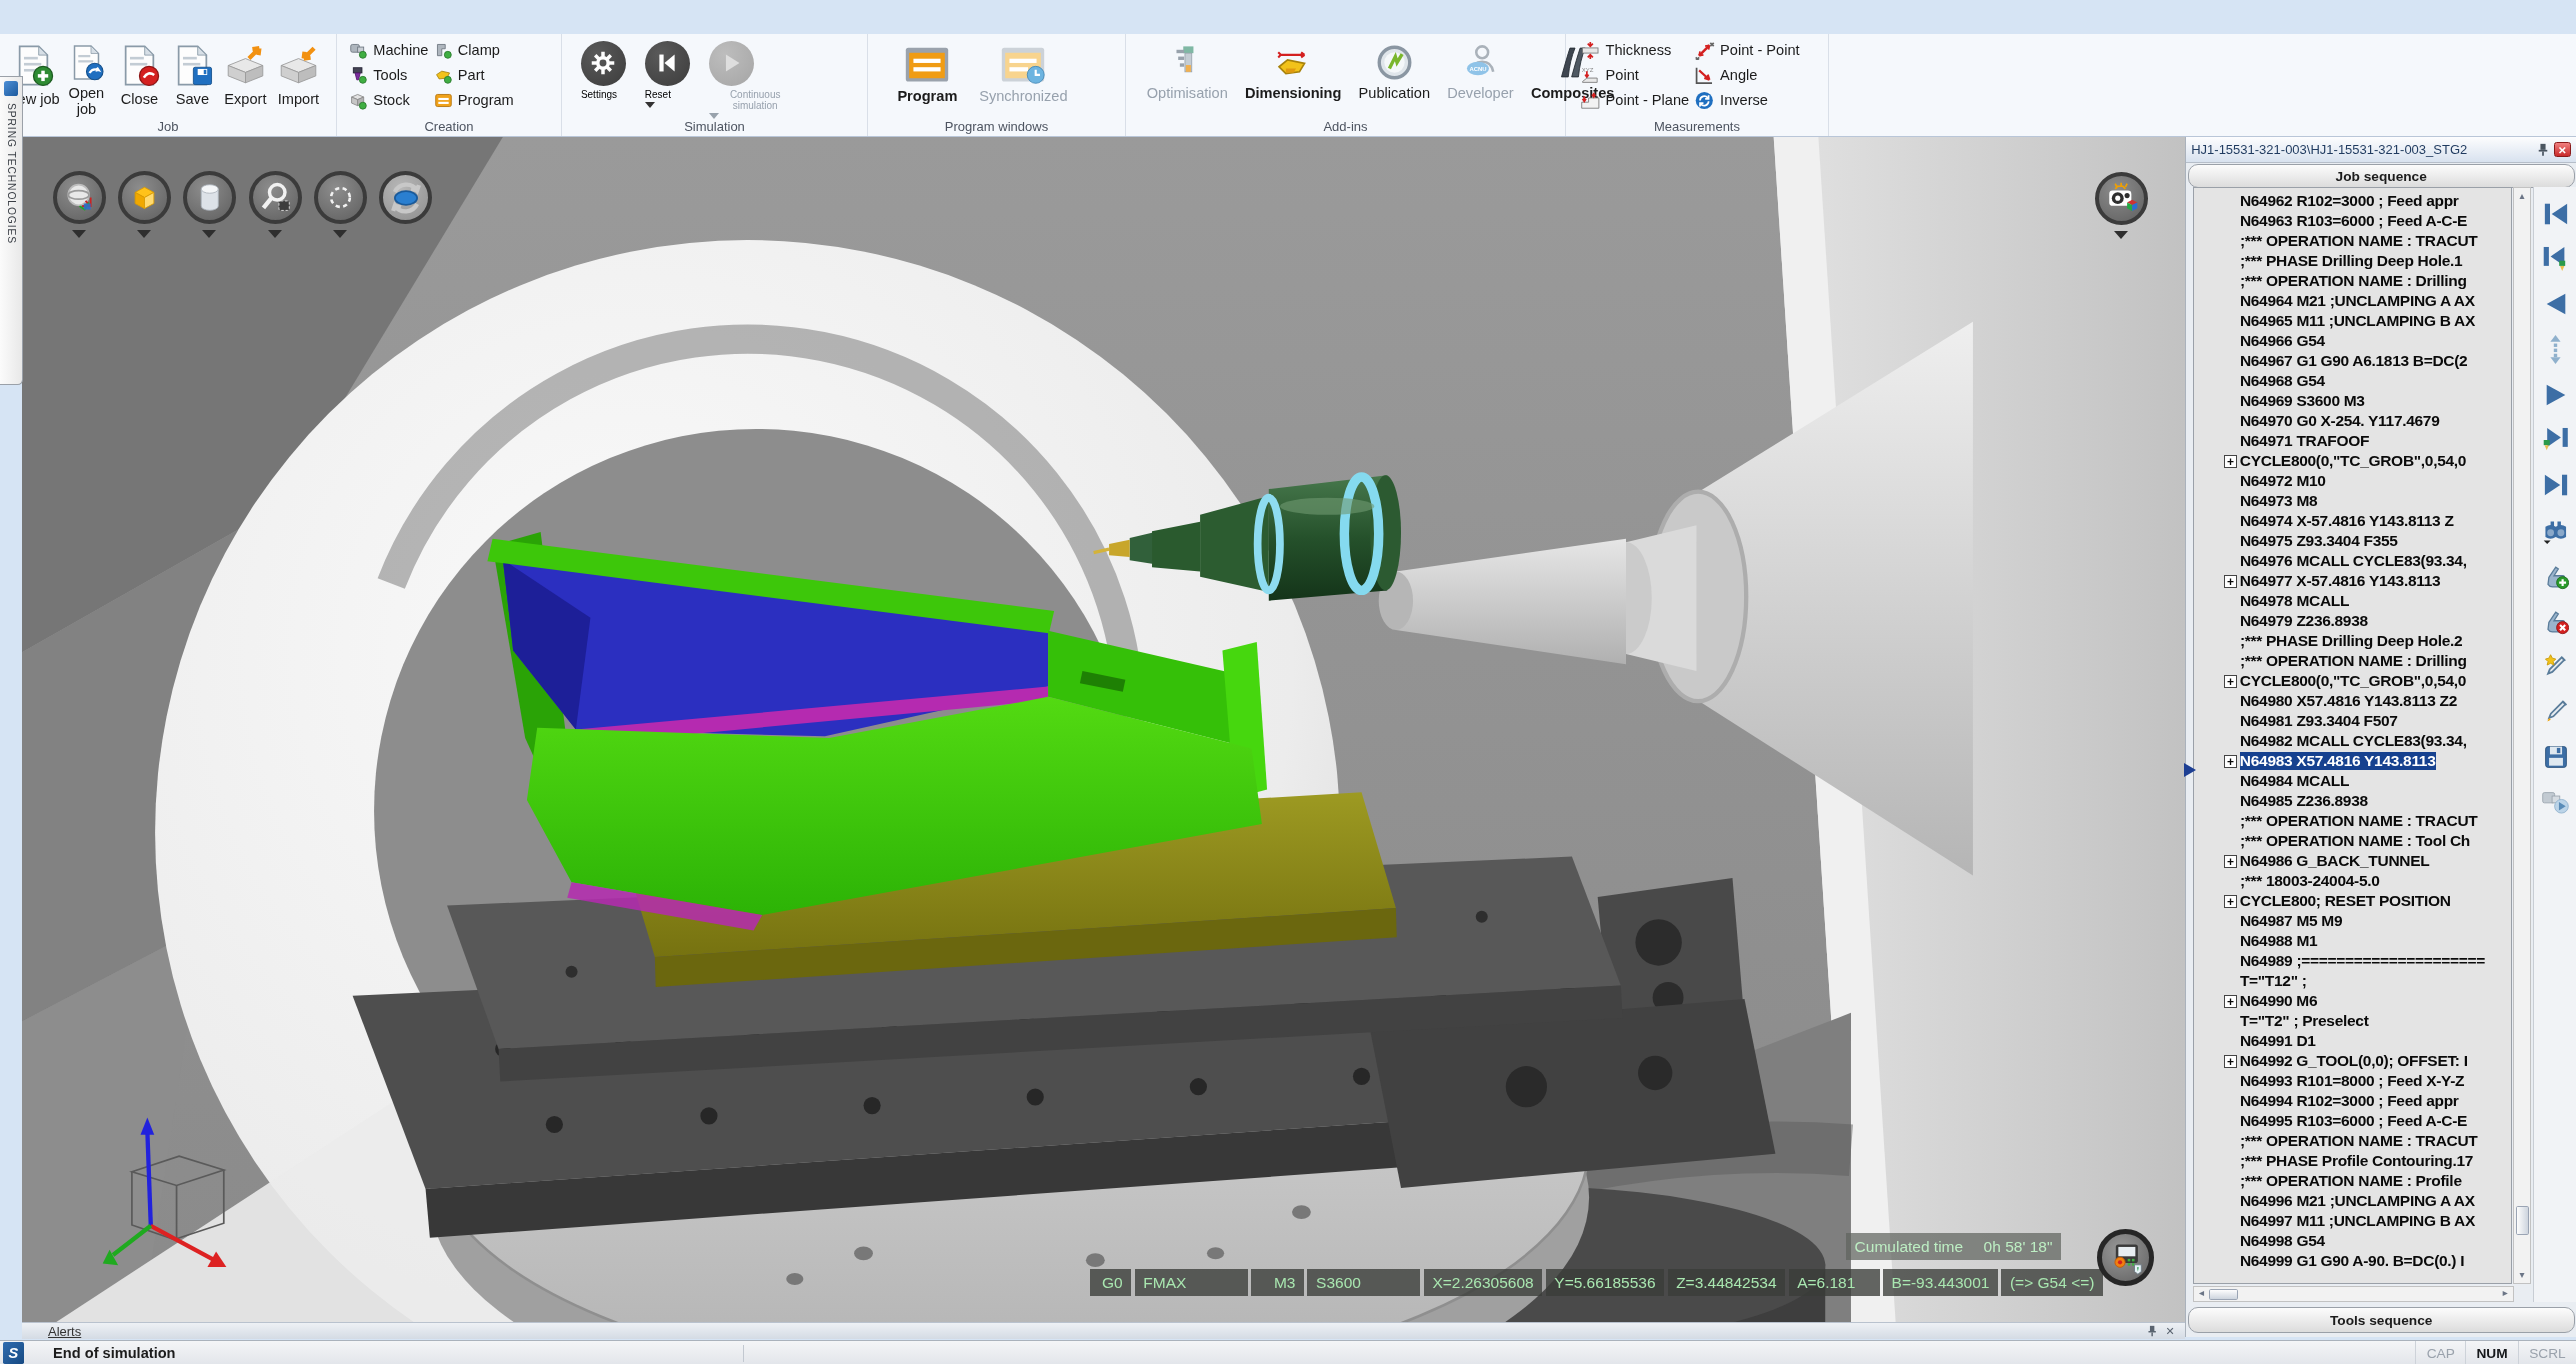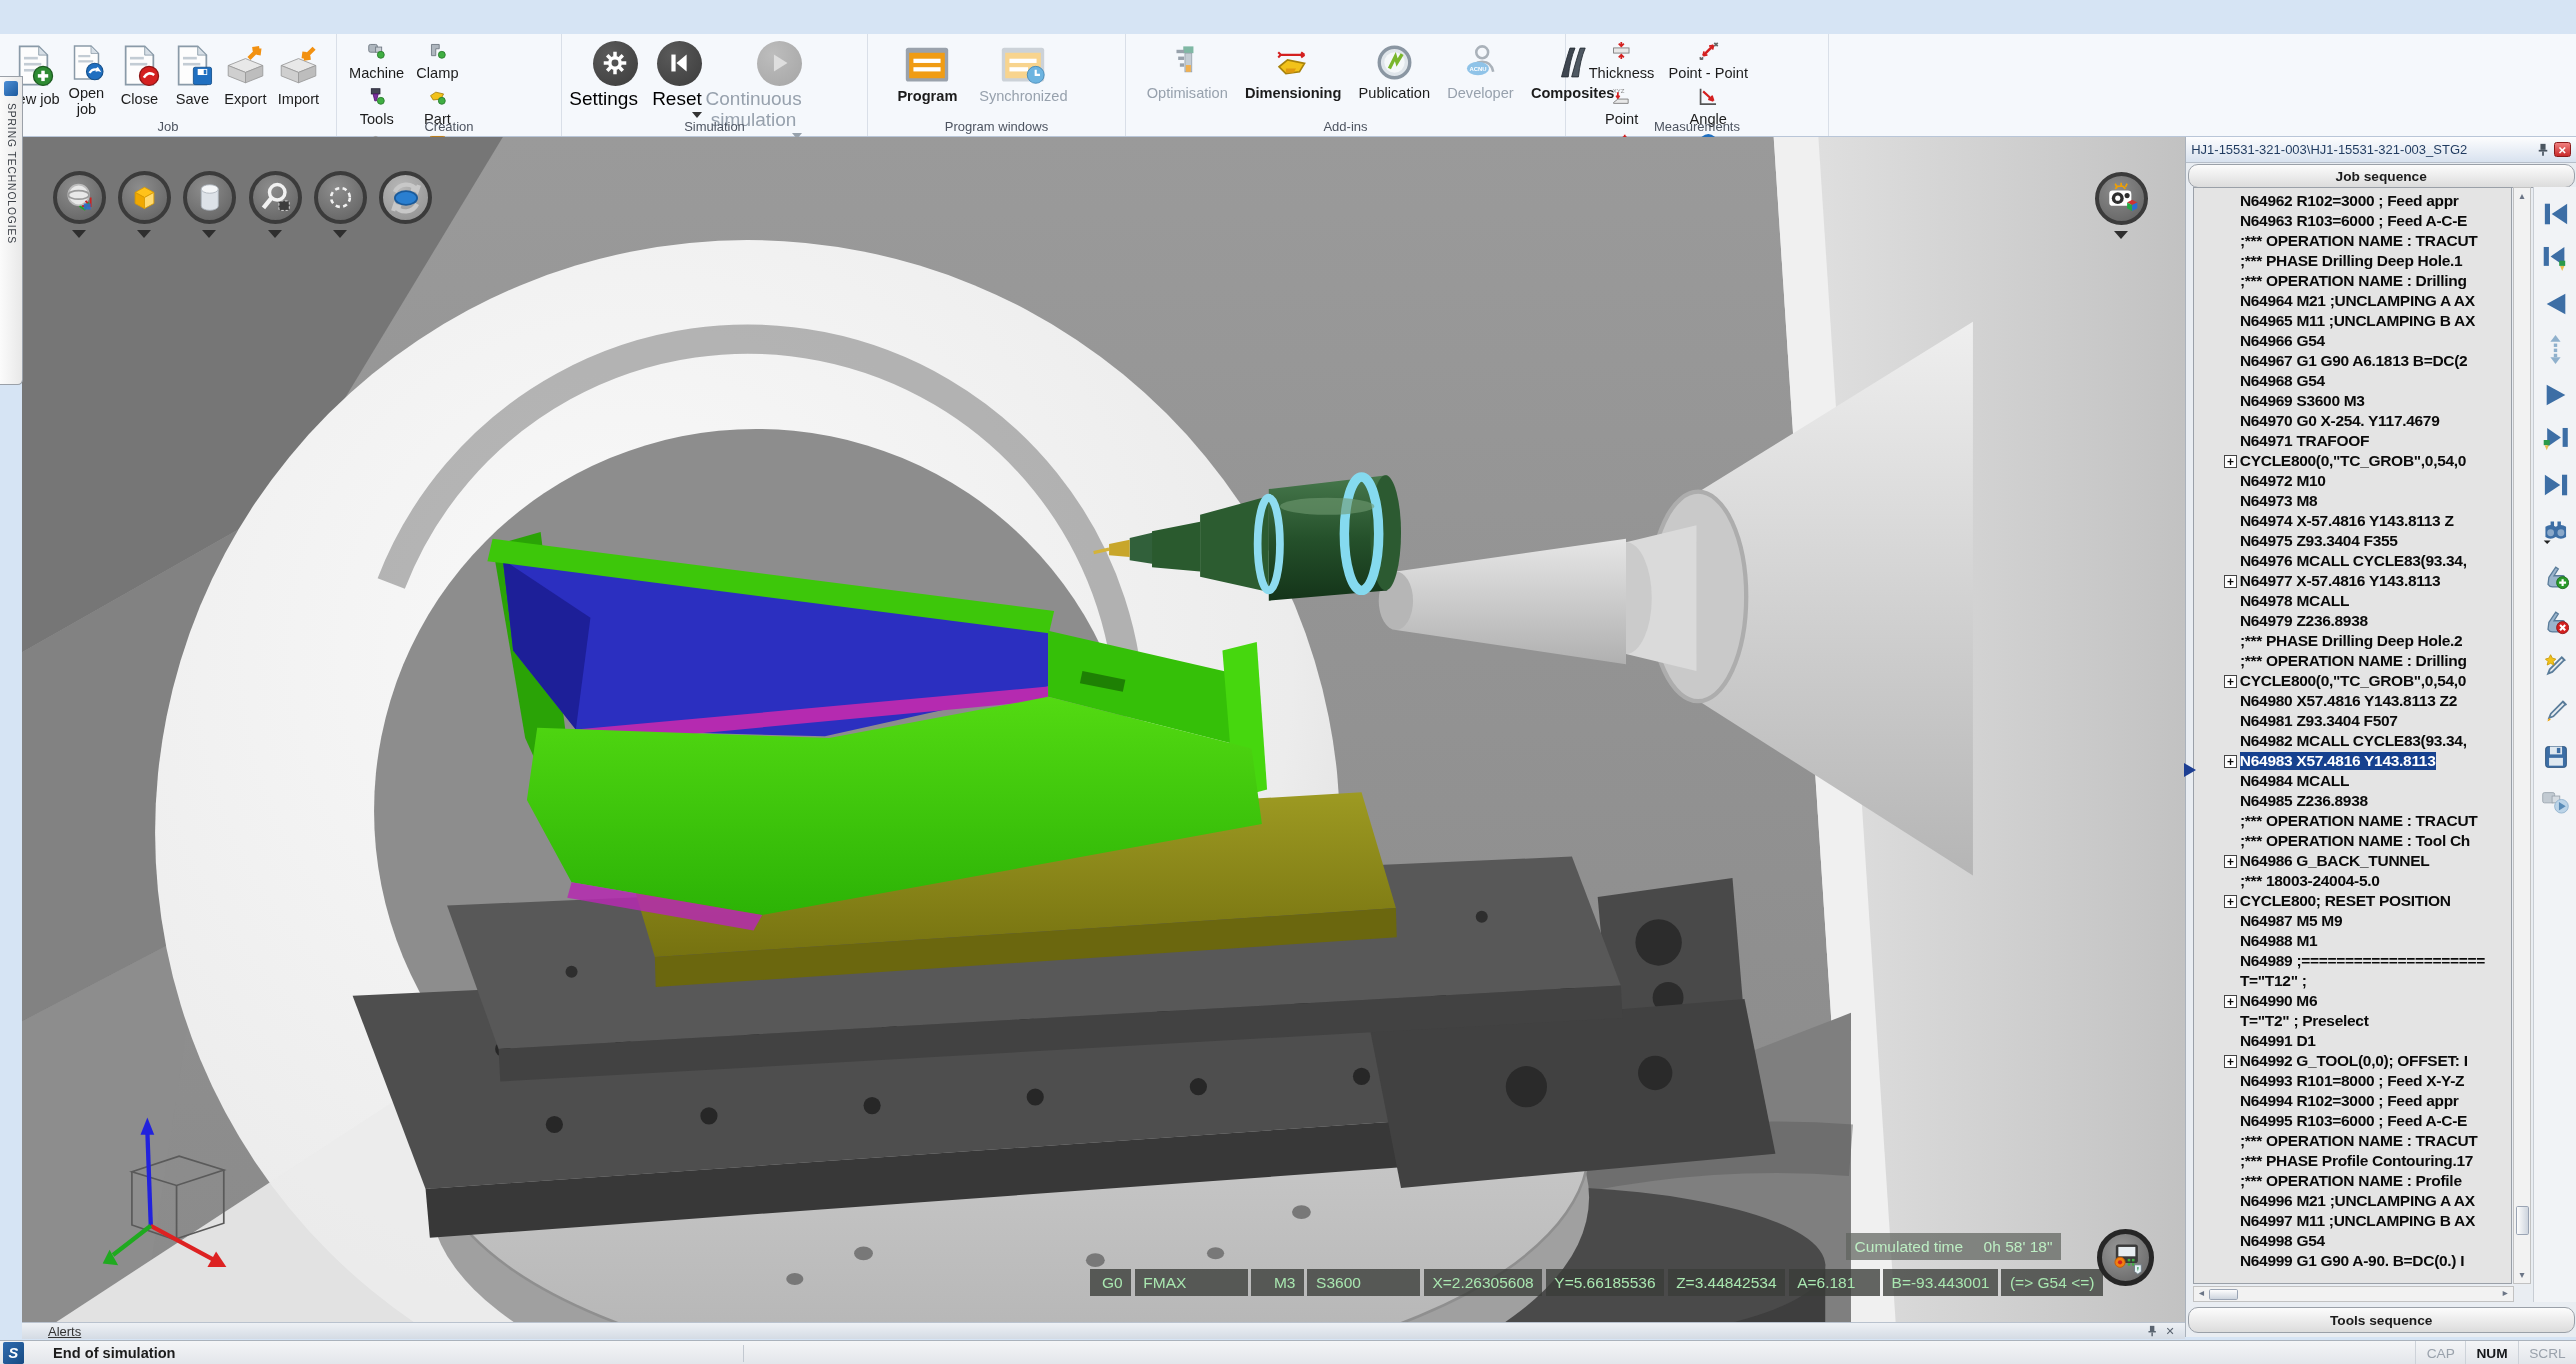--- a/index.html
+++ b/index.html
@@ -14,22 +14,22 @@
 
   
   .ribbon { position:absolute; left:0; top:34px; width:100%; height:103px; background:#f5f8fc; border-bottom:0.9px solid #b9c6d8; display:flex; }
   .rgroup { position:relative; height:100%; border-right:0.9px solid #d9dfe8; padding:5.2px 6.9px 19px 6.9px; }
   .rgroup-label { position:absolute; left:0; bottom:1.7px; width:100%; text-align:center; font-size:13px; color:#4d5460; }
   .bigbtns { display:flex; height:100%; }
   .bigbtn { width:53px; display:flex; flex-direction:column; align-items:center; padding-top:3.4px; font-size:14.6px; color:#1c1c1c; text-align:center; line-height:1.1; cursor:default; }
   .bigbtn svg { margin-bottom:3.4px; }
   .smallcols { display:flex; gap:5.2px; height:100%; align-items:flex-start; padding-top:1.7px; }
   .scol { display:flex; flex-direction:column; gap:6px; }
-  .sitem { display:flex; align-items:center; gap:5.2px; font-size:14.6px; color:#1c1c1c; white-space:nowrap;flex-direction:column; }
-  .circlebtn { width:57px; display:flex; flex-direction:column; align-items:flex-end; font-size:19px; text-align:center; line-height:1.1; }
+  .sitem { display:flex; align-items:center; gap:5.2px; font-size:14.6px; color:#1c1c1c; white-space:nowrap; }
+  .circlebtn { width:57px; display:flex; flex-direction:column; align-items:flex-start; font-size:10px; text-align:center; line-height:1.1; }
   .ccircle { width:45px; height:45px; border-radius:50%; background:radial-gradient(circle at 35% 30%,#5a5a5a,#3c3c3c); display:flex; align-items:center; justify-content:center; margin-bottom:3.4px; }
   .ccircle.dis { background:radial-gradient(circle at 35% 30%,#bdbdbd,#a5a5a5); }
   .dis-label { color:#97a1ad; }
   .caret { width:0; height:0; border-left:5.2px solid transparent; border-right:5.2px solid transparent; border-top:6px solid #333; margin-top:1.7px; }
   .addin { width:auto; padding:0 6.9px; }
 
   
   .sidetab { position:absolute; left:0; top:76px; width:23px; height:309px; background:linear-gradient(90deg,#fbfbfb,#e8e8e8); border:0.9px solid #9aa0a8; border-left:none; border-radius:0 0 5.2px 0; z-index:5; display:flex; flex-direction:column; align-items:center; padding-top:4.3px; }
   .sidetab .blueicon { width:14.6px; height:14.6px; background:linear-gradient(135deg,#4d8fd6,#1c5a9e); border-radius:2.6px; margin-bottom:6.9px; }
   .sidetab .vtext { writing-mode:vertical-rl; font-size:10.3px; color:#3a3f46; letter-spacing:0.9px; }

